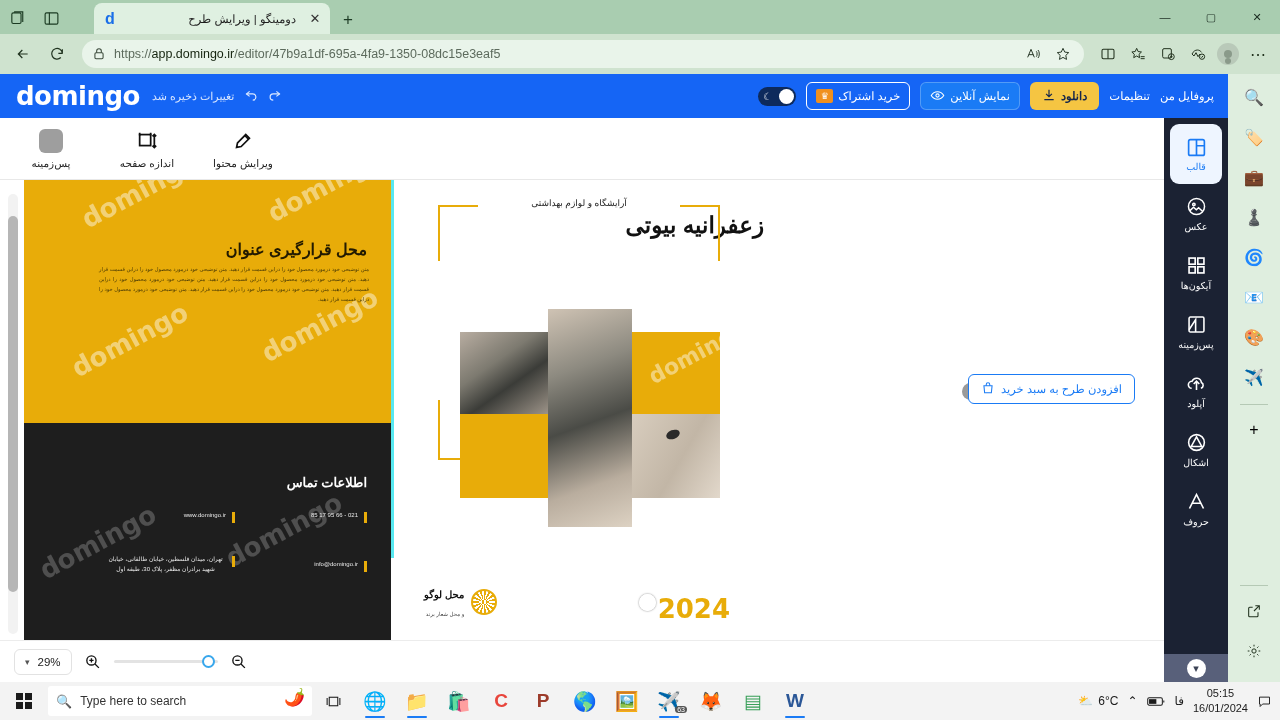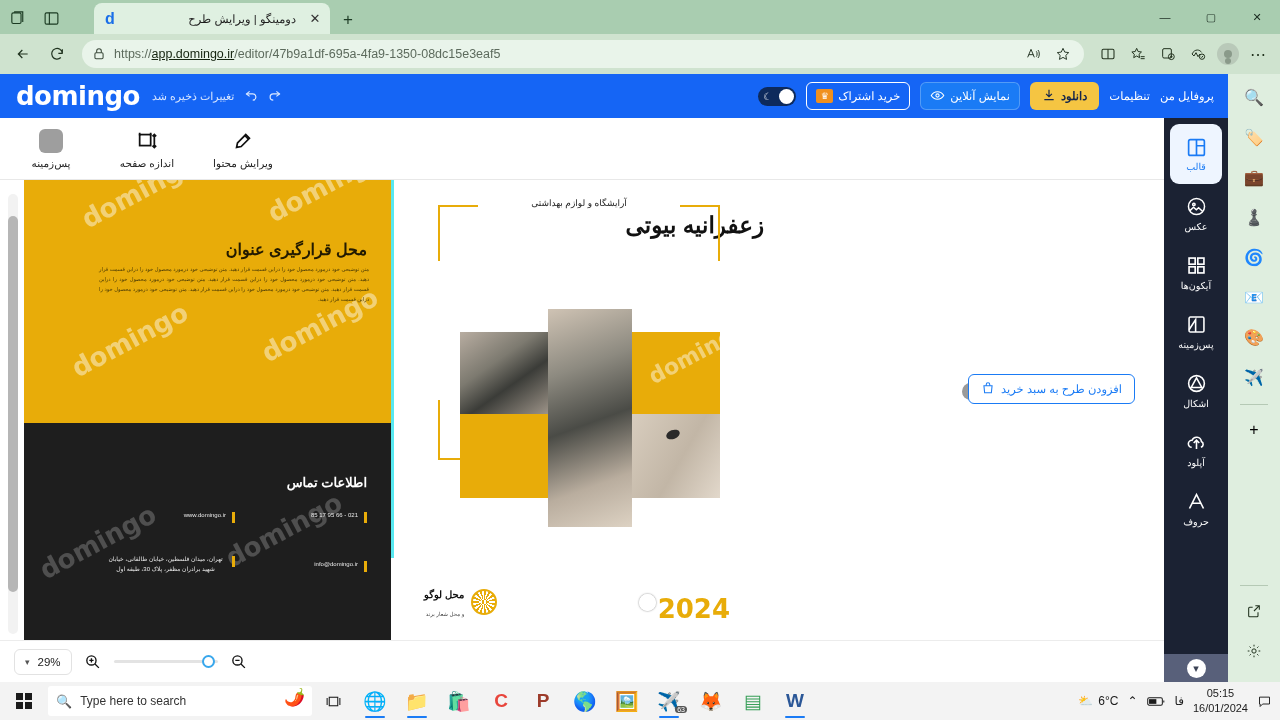--- a/index.html
+++ b/index.html
@@ -37,21 +37,21 @@
   .navbar { height:40px; display:flex; align-items:center; padding:0 8px; gap:4px; background:#cfe3cf; }
   .navbtn { width:30px; height:30px; border-radius:50%; display:flex; align-items:center; justify-content:center; color:#20331f; }
   .navbtn svg { width:16px; height:16px; }
 
   .omnibox {
     flex:1; height:28px; background:#e9f4ea; border-radius:14px;
     display:flex; align-items:center; padding:0 10px; gap:8px; margin:0 6px;
   }
   .omni-lock { width:14px; height:14px; color:#3b4a3b; }
   .omni-url { flex:1; font-size:12.5px; color:#5d6b5d; white-space:nowrap; overflow:hidden; }
-  .omni-url b { color:#15240f; font-weight:400;text-decoration:underline; }
+  .omni-url b { color:#15240f; font-weight:400; }
   .omni-act { width:22px; height:22px; display:flex; align-items:center; justify-content:center; color:#2a3a2a; }
 
   .toolbtns { display:flex; align-items:center; gap:2px; }
   .tbtn { width:28px; height:28px; display:flex; align-items:center; justify-content:center; color:#23331f; }
   .tbtn svg { width:16px; height:16px; }
   .avatar { width:22px; height:22px; border-radius:50%; background:#b9c9b9; display:flex;
             align-items:center; justify-content:center; }
   .avatar::after { content:""; width:8px; height:8px; border-radius:50%; background:#8a9a8a;
                    box-shadow:0 7px 0 -1px #8a9a8a; }
 
@@ -529,34 +529,34 @@
           <svg viewBox="0 0 24 24" fill="none" stroke="currentColor" stroke-width="1.8">
               <rect x="3.5" y="3.5" width="17" height="17" rx="1.5"></rect>
               <path d="M3.5 18L11 6.5 11 20.5"></path>
             </svg>
         </span>
         <span class="lb">پس‌زمینه</span>
       </div>
       <div class="rs-item">
         <span class="ic">
           <svg viewBox="0 0 24 24" fill="none" stroke="currentColor" stroke-width="1.8">
+              <path d="M6.5 17.5a4 4 0 01.4-8 5.6 5.6 0 0110.7 1.3 3.6 3.6 0 01-.6 6.7"></path>
+              <path d="M12 19.5V9.5M8.8 12.6L12 9.4l3.2 3.2"></path>
+            </svg>
+        </span>
+        <span class="lb">آپلود</span>
+      </div>
+      <div class="rs-item">
+        <span class="ic">
+          <svg viewBox="0 0 24 24" fill="none" stroke="currentColor" stroke-width="1.8">
               <circle cx="12" cy="12" r="9"></circle>
               <path d="M12 5.5l6 11H6z"></path>
             </svg>
         </span>
         <span class="lb">اشکال</span>
-      </div>
-      <div class="rs-item">
-        <span class="ic">
-          <svg viewBox="0 0 24 24" fill="none" stroke="currentColor" stroke-width="1.8">
-              <path d="M6.5 17.5a4 4 0 01.4-8 5.6 5.6 0 0110.7 1.3 3.6 3.6 0 01-.6 6.7"></path>
-              <path d="M12 19.5V9.5M8.8 12.6L12 9.4l3.2 3.2"></path>
-            </svg>
-        </span>
-        <span class="lb">آپلود</span>
       </div>
       <div class="rs-item">
         <span class="ic">
           <svg viewBox="0 0 24 24" fill="none" stroke="currentColor" stroke-width="1.9">
               <path d="M4 20L12 4l8 16M7.5 14h9"></path>
             </svg>
         </span>
         <span class="lb">حروف</span>
       </div>
       <div class="rs-scrollbtn">

